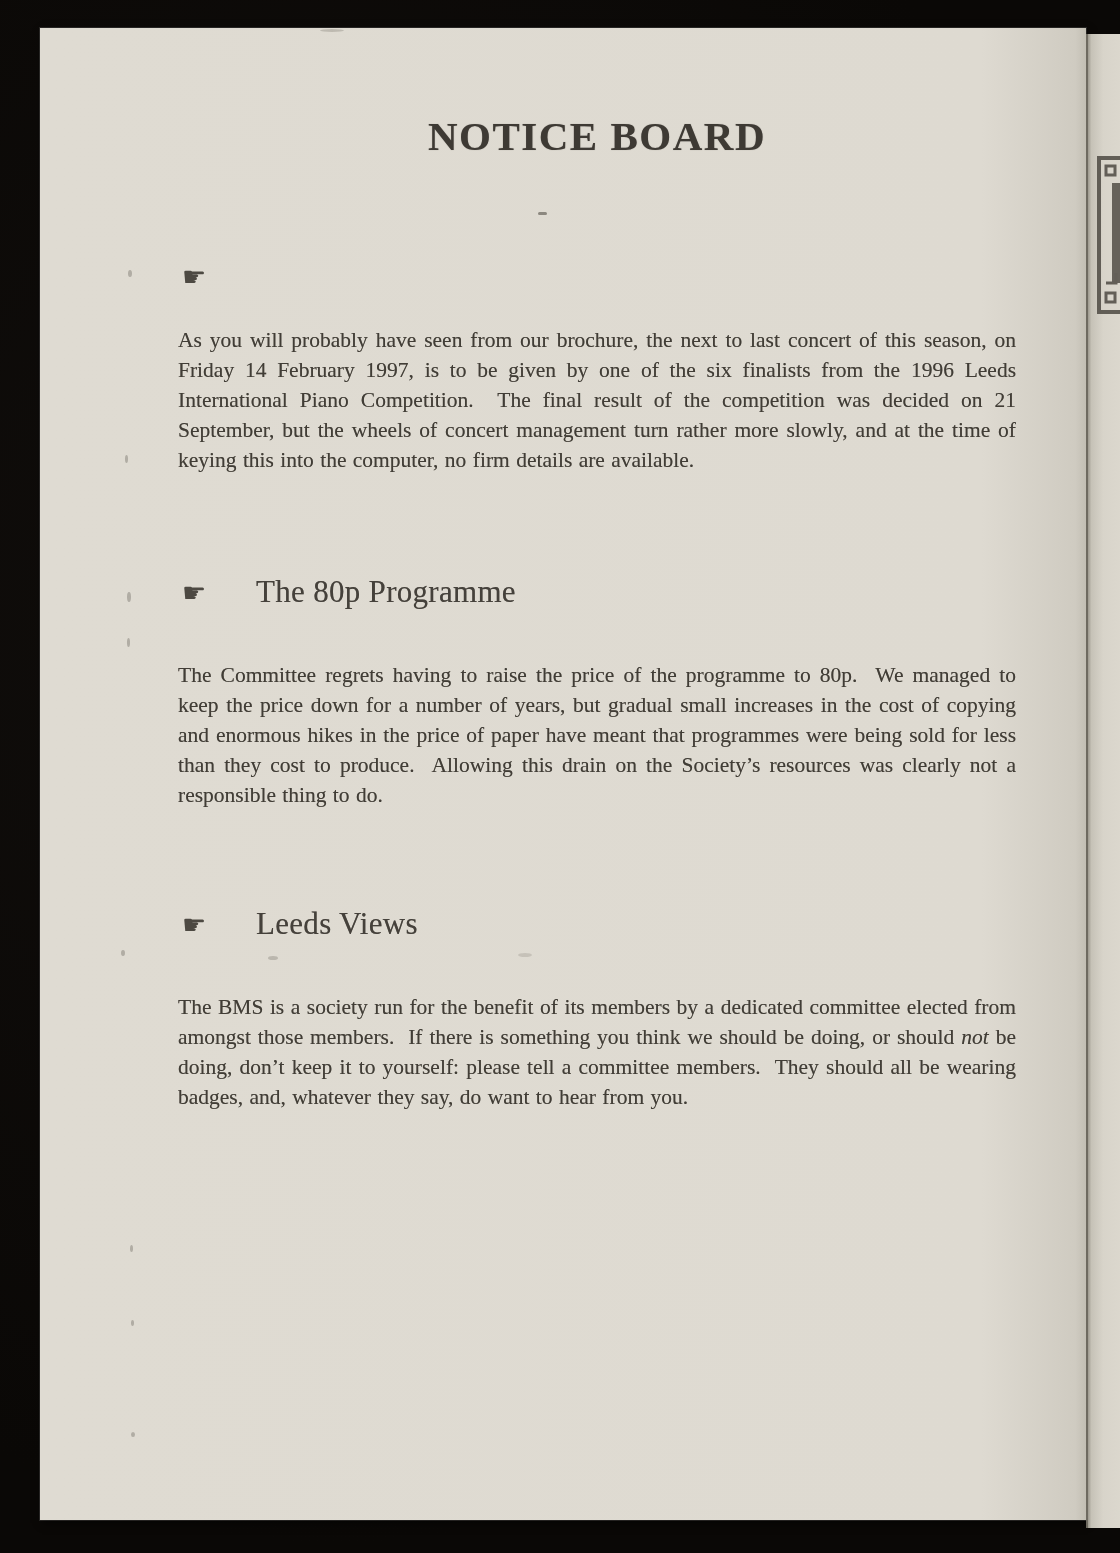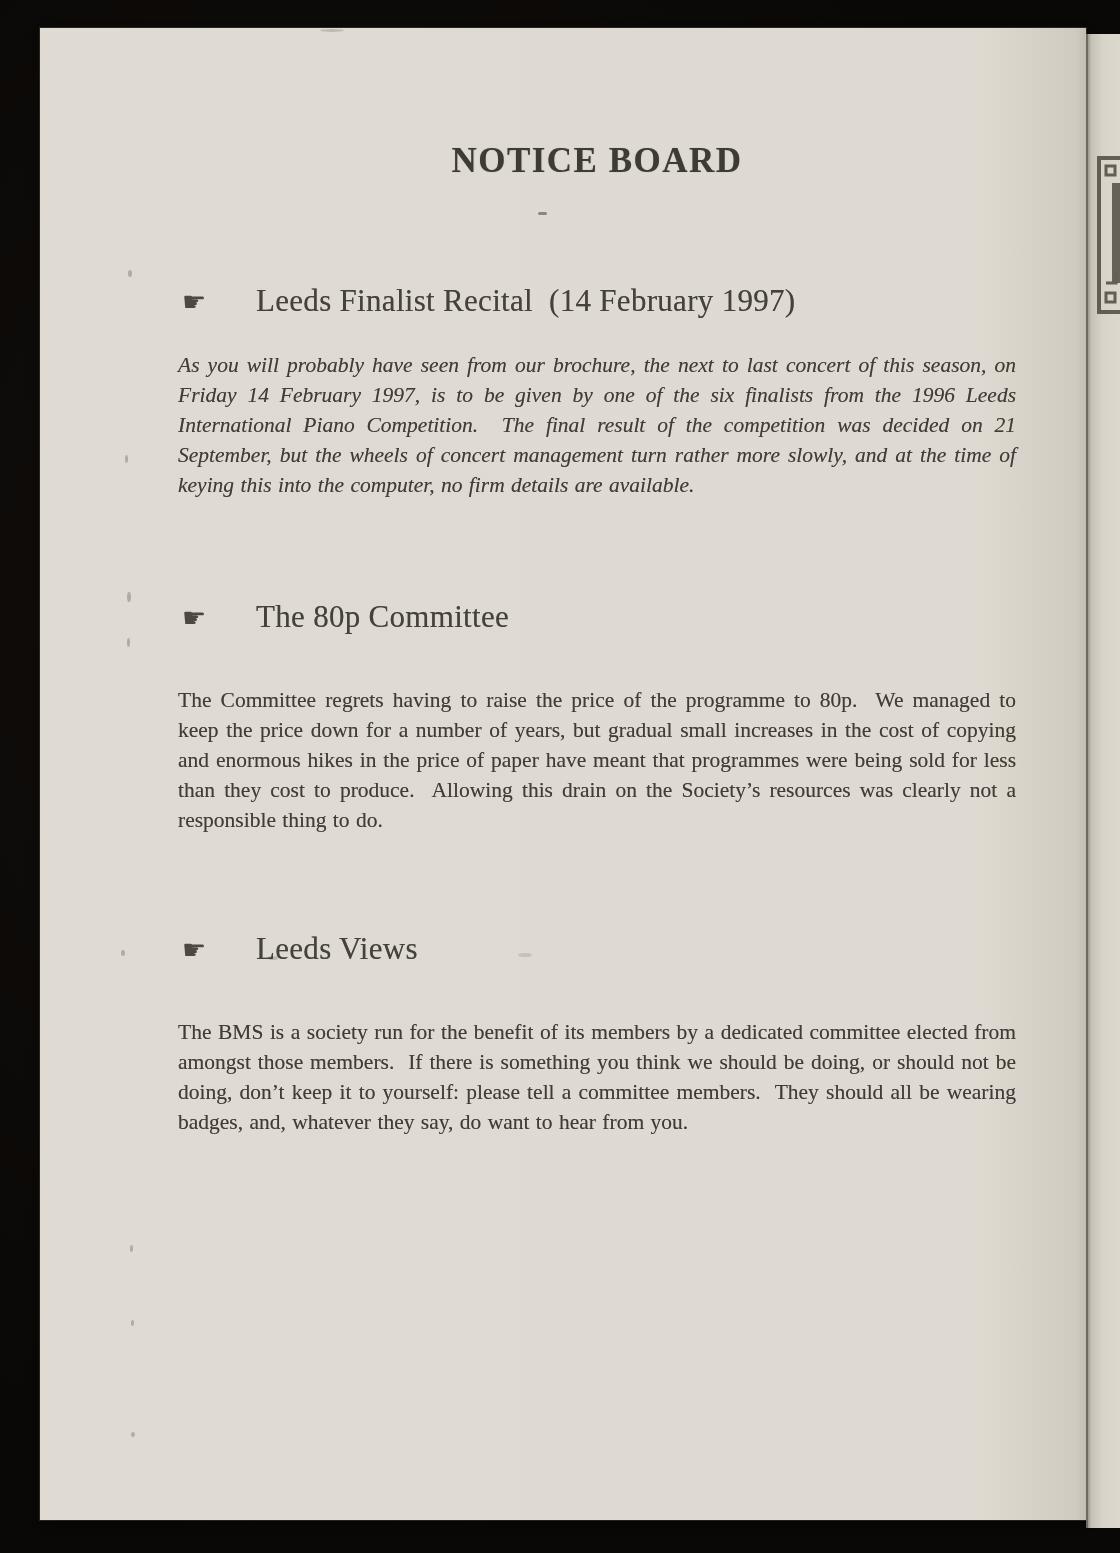--- a/index.html
+++ b/index.html
@@ -27,23 +27,23 @@
     background: linear-gradient(to right, #dfdbd2 0%, #dedad1 90%, #cfcbc1 99%, #c2beb3 100%);
     box-shadow: 0 0 0 1px rgba(255,255,255,0.12), 2px 3px 8px rgba(0,0,0,0.55);
   }
   .content {
     position: relative;
     padding: 0 70px 0 138px;
     color: #403c36;
   }
   .doc-title {
     margin: 0;
-    padding-top: 108px;
+    padding-top: 84px;
     text-align: center;
-    font-size: 35px;
+    font-size: 41px;
     line-height: 49px;
     font-weight: bold;
     letter-spacing: 1.5px;
     color: #3e3a34;
     text-shadow: 0 0 1px rgba(62,58,52,0.4);
   }
   .heading-row {
     display: flex;
     align-items: baseline;
     font-size: 31px;
@@ -71,22 +71,22 @@
     margin: 0;
     margin-top: 29px;
     width: 838px;
     font-size: 21.5px;
     line-height: 30px;
     text-align: justify;
     color: #413d36;
     text-shadow: 0 0 0.5px rgba(65,61,54,0.5);
     word-spacing: 1px;
   }
-  .para .it { }
-  .p-gap-a { margin-top: 28px; font-style: italic; }
+  .para .it { font-style: italic; }
+  .p-gap-a { margin-top: 28px; }
   .p-gap-b { margin-top: 47px; }
 
   
   .speck {
     position: absolute;
     background: rgba(58,53,46,0.28);
     border-radius: 50%;
     filter: blur(0.4px);
   }
 
@@ -114,27 +114,26 @@
 
 <div class="stage">
 
   <div class="page">
     <div class="content">
 
       <h1 class="doc-title">NOTICE BOARD</h1>
 
       <div class="heading-row h-gap-1">
         <span class="manicule">☛</span>
-        <span class="heading-text">Leeds Finalist Recital&nbsp; (14 February 1997)</span>
       </div>
       <p class="para p-gap-a"><span>As you will probably have seen from our brochure, the next to last concert of this season, on Friday 14 February 1997, is to be given by one of the six finalists from the 1996 Leeds International Piano Competition.&nbsp; The final result of the competition was decided on 21 September, but the wheels of concert management turn rather more slowly, and at the time of keying this into the computer, no firm details are available.</span></p>
 
       <div class="heading-row h-gap-2">
         <span class="manicule">☛</span>
-        <span class="heading-text">The 80p Committee</span>
+        <span class="heading-text">The 80p Programme</span>
       </div>
       <p class="para p-gap-b"><span>The Committee regrets having to raise the price of the programme to 80p.&nbsp; We managed to keep the price down for a number of years, but gradual small increases in the cost of copying and enormous hikes in the price of paper have meant that programmes were being sold for less than they cost to produce.&nbsp; Allowing this drain on the Society’s resources was clearly not a responsible thing to do.</span></p>
 
       <div class="heading-row h-gap-3">
         <span class="manicule">☛</span>
         <span class="heading-text">Leeds Views</span>
       </div>
       <p class="para p-gap-b"><span>The BMS is a society run for the benefit of its members by a dedicated committee elected from amongst those members.&nbsp; If there is something you think we should be doing, or should </span><span class="it">not</span><span> be doing, don’t keep it to yourself: please tell a committee members.&nbsp; They should all be wearing badges, and, whatever they say, do want to hear from you.</span></p>
 
     </div>

